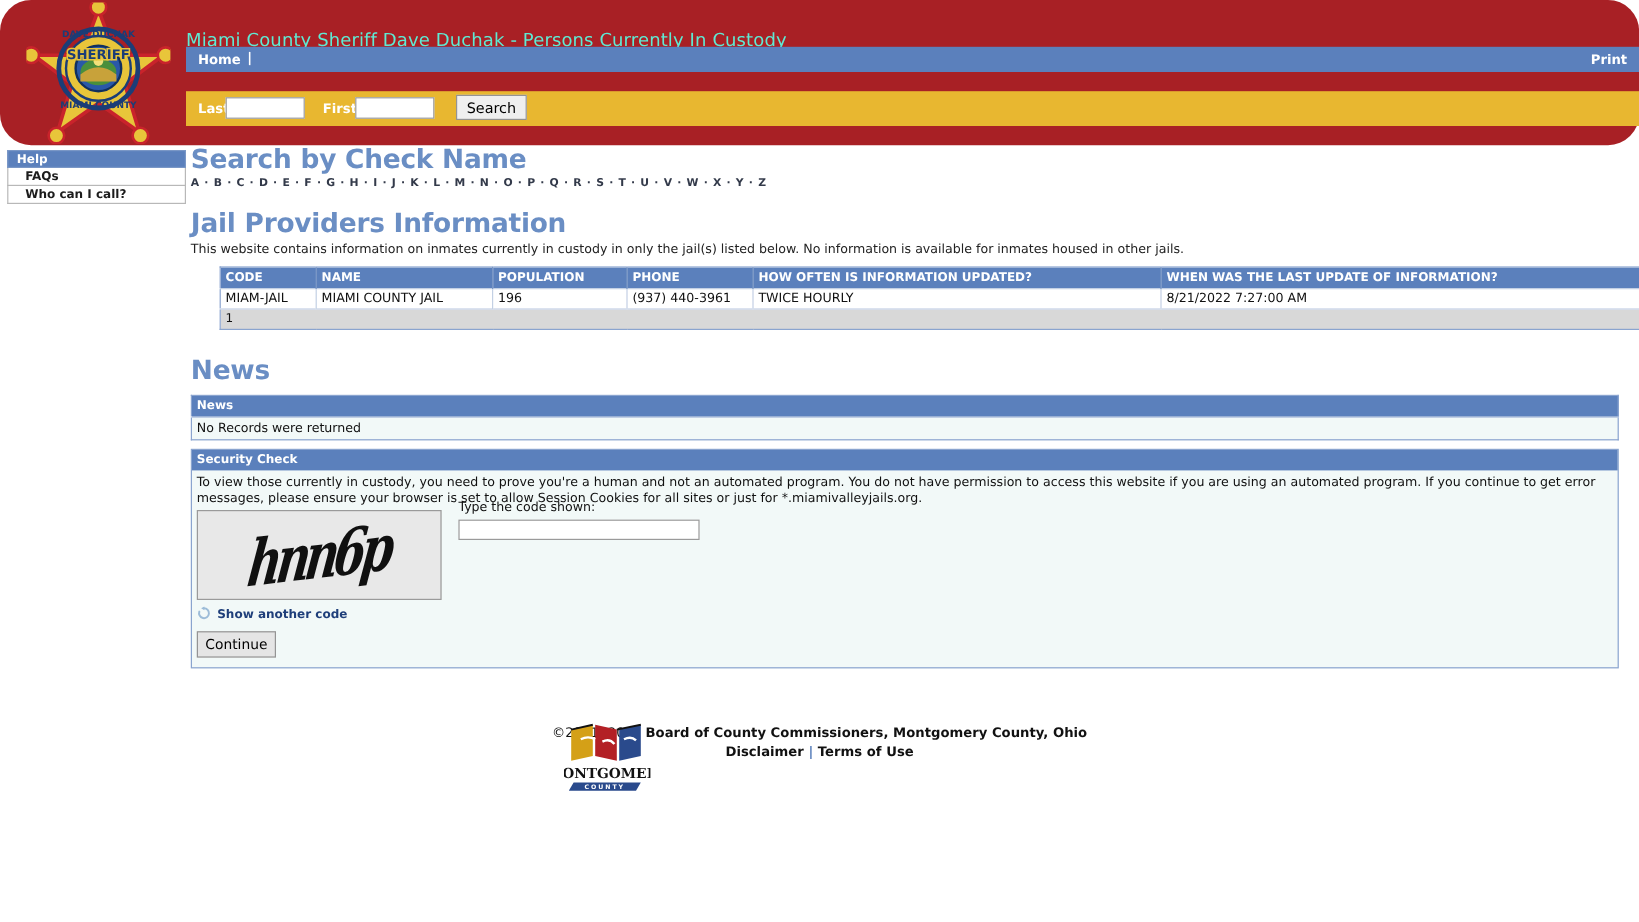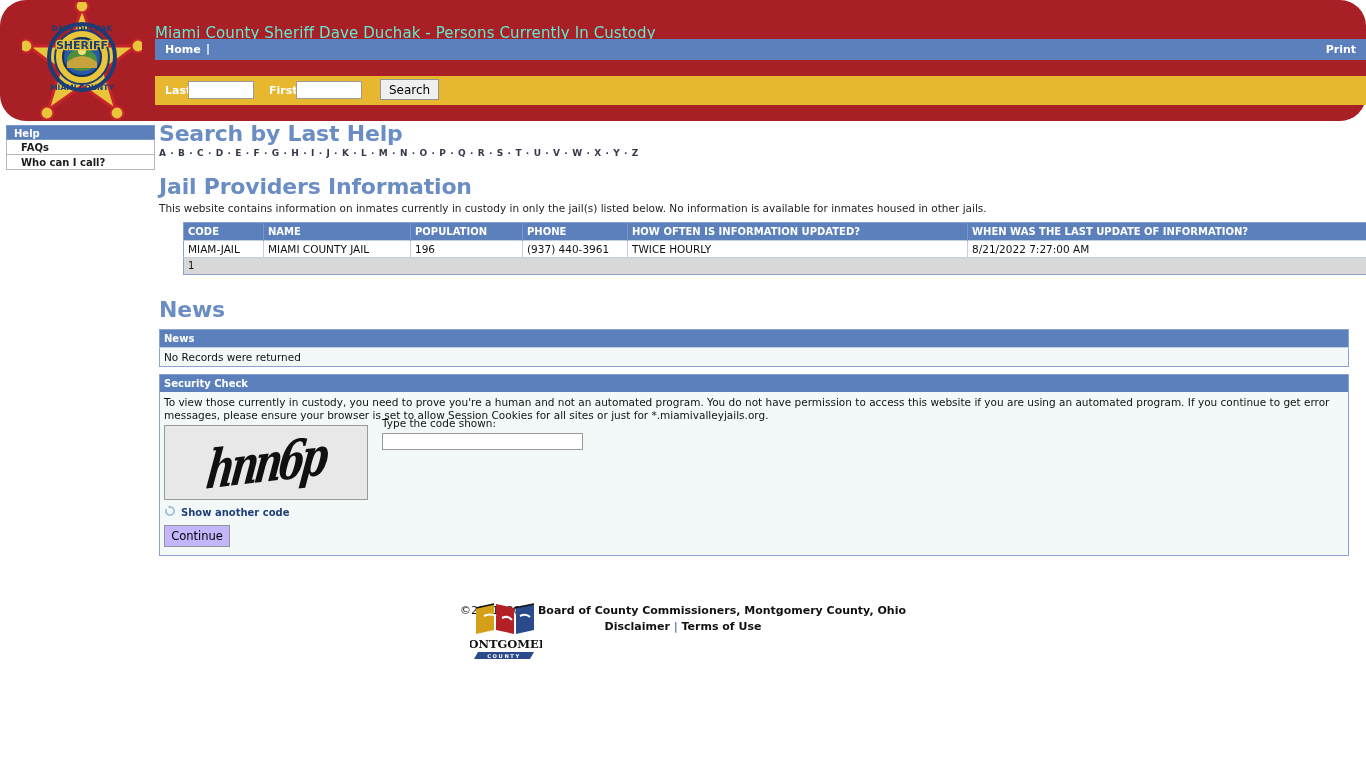--- a/index.html
+++ b/index.html
@@ -222,21 +222,21 @@
   .another {
     margin-top: 5px;
     display: flex; align-items: center; gap: 5px;
     font-size: 10px; font-weight: bold;
     color: #1f3f7a;
     cursor: pointer;
   }
   .btn-continue {
     margin-top: 6px;
     width: 66px; height: 22px;
-    background: #c4b5fd;
+    background: #e5e5e5;
     border: 1px solid #949494;
     font-family: "DejaVu Sans", "Liberation Sans", sans-serif;
     font-size: 11.5px;
     color: #000;
     cursor: pointer;
   }
 
   
   .footer {
     position: absolute; left: 0; top: 596px;
@@ -302,21 +302,21 @@
 </div>
 
 <div class="sidebar">
   <div class="side-head">Help</div>
   <div class="side-item">FAQs</div>
   <div class="side-item">Who can I call?</div>
 </div>
 
 <div class="main">
 
-  <h2 class="sect">Search by Last Help</h2>
+  <h2 class="sect">Search by Check Name</h2>
   <div class="alpha" id="alpha-row"><a href="#">A</a><span> · </span><a href="#">B</a><span> · </span><a href="#">C</a><span> · </span><a href="#">D</a><span> · </span><a href="#">E</a><span> · </span><a href="#">F</a><span> · </span><a href="#">G</a><span> · </span><a href="#">H</a><span> · </span><a href="#">I</a><span> · </span><a href="#">J</a><span> · </span><a href="#">K</a><span> · </span><a href="#">L</a><span> · </span><a href="#">M</a><span> · </span><a href="#">N</a><span> · </span><a href="#">O</a><span> · </span><a href="#">P</a><span> · </span><a href="#">Q</a><span> · </span><a href="#">R</a><span> · </span><a href="#">S</a><span> · </span><a href="#">T</a><span> · </span><a href="#">U</a><span> · </span><a href="#">V</a><span> · </span><a href="#">W</a><span> · </span><a href="#">X</a><span> · </span><a href="#">Y</a><span> · </span><a href="#">Z</a></div>
 
   <h2 class="sect" style="margin-top:16px;">Jail Providers Information</h2>
   <div class="blurb">This website contains information on inmates currently in custody in only the jail(s) listed below. No information is available for inmates housed in other jails.</div>
 
   <table class="grid">
     <thead>
         <tr id="jp-head">
           <th style="width: 80px;">CODE</th>
           <th style="width: 147px;">NAME</th>

